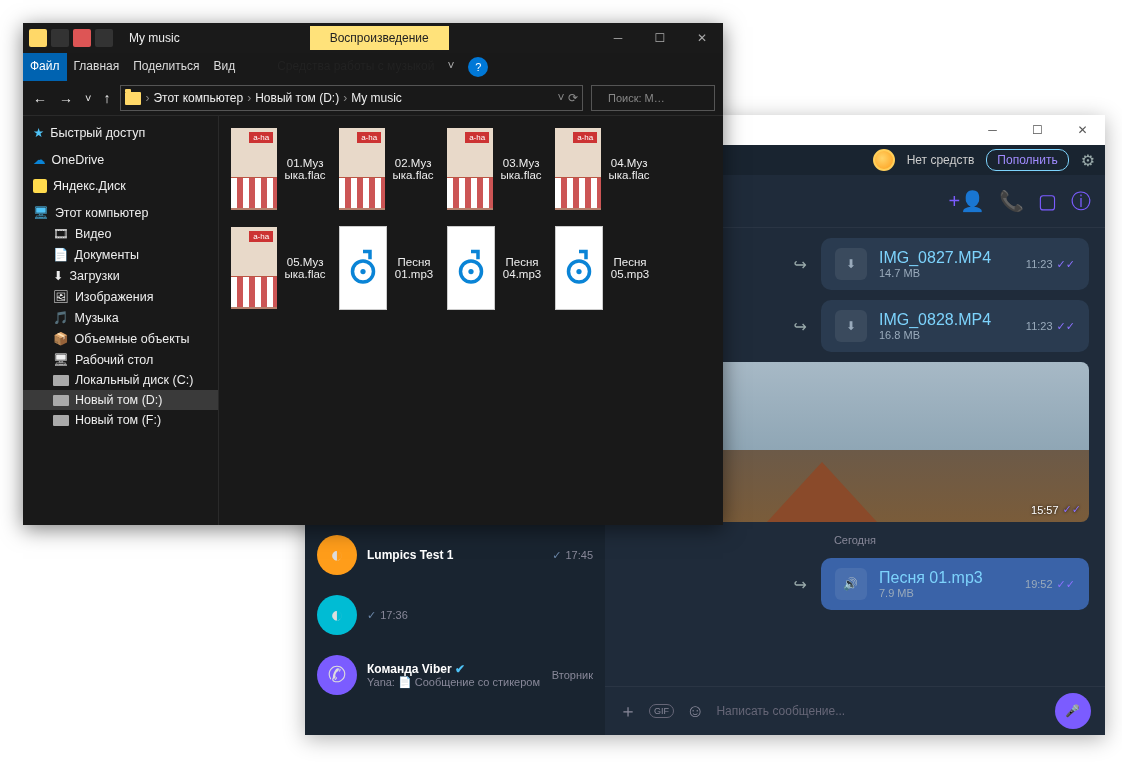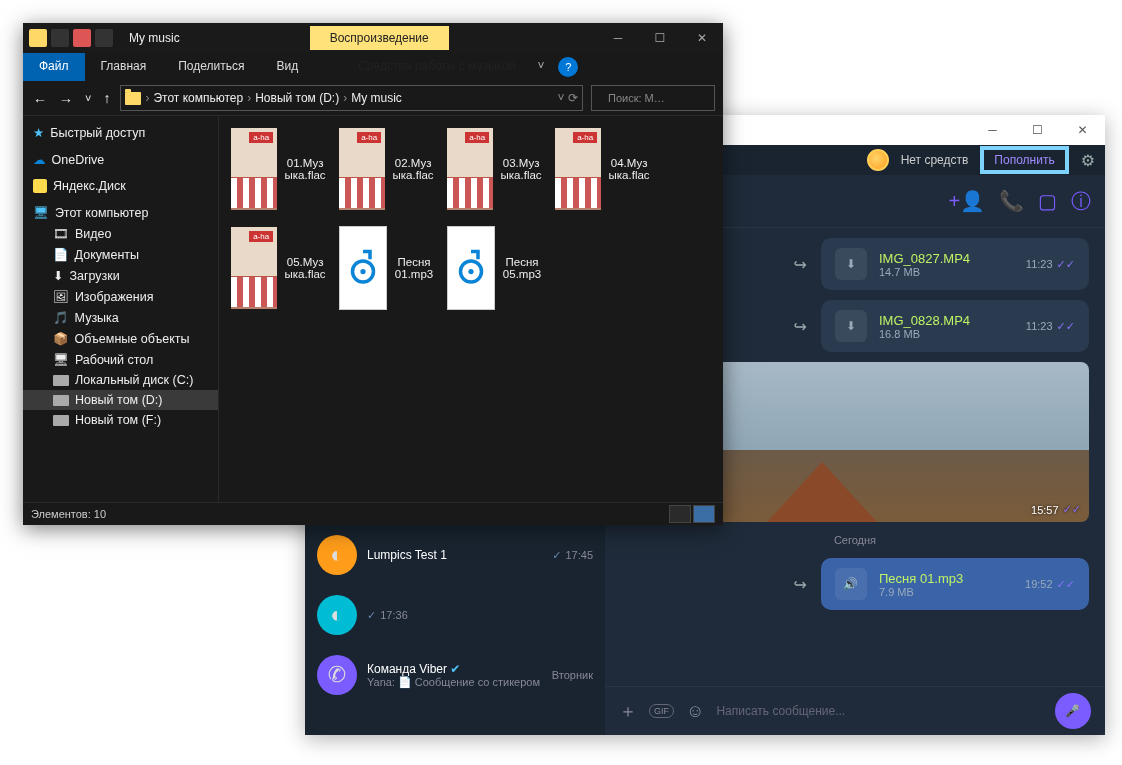--- a/index.html
+++ b/index.html
@@ -3,42 +3,42 @@
 <meta charset="utf-8">
 <style>
 body{margin:0;background:#fff;width:1122px;height:765px;font-family:"Segoe UI",Arial,sans-serif;font-size:12px;color:#fff;overflow:hidden;position:relative}
 .viber{position:absolute;left:305px;top:115px;width:800px;height:620px;background:#1f2b3a;box-shadow:0 4px 20px rgba(0,0,0,.3);display:flex;flex-direction:column}
 .viber-titlebar{height:30px;background:#fff;display:flex;justify-content:flex-end;align-items:center}
 .viber-titlebar .btn{width:45px;height:30px;display:flex;align-items:center;justify-content:center;color:#555}
 .viber-menubar{height:30px;background:#192430;display:flex;align-items:center;justify-content:flex-end;gap:12px;padding:0 10px}
 .viber-menubar .menu-l{flex:1;display:flex;gap:18px;padding-left:10px;color:#9aa}
 .coin{width:18px;height:18px;border-radius:50%;background:radial-gradient(circle at 40% 40%,#ffd56a,#ff9d1a);border:2px solid #ffcf5a}
 .balance{color:#ccc}
-.topup{border:4px solid #7dd3fc;color:#a18bff;border-radius:0;padding:3px 10px}
+.topup{border:1px solid #7dd3fc;color:#a18bff;border-radius:10px;padding:3px 10px}
 .gear{color:#9aa;font-size:16px}
 .viber-body{flex:1;display:flex;min-height:0}
 .chat-list{width:300px;background:#192430;display:flex;flex-direction:column;overflow:hidden}
 .chat-item{display:flex;gap:10px;padding:10px 12px;align-items:center;color:#ddd}
 .avatar{width:40px;height:40px;border-radius:50%;display:flex;align-items:center;justify-content:center;font-size:22px;flex-shrink:0}
 .chat-main{flex:1;min-width:0}
-.chat-name{font-weight:400;color:#fff}
+.chat-name{font-weight:700;color:#fff}
 .chat-sub{font-size:11px;color:#889}
 .chat-right{font-size:11px;color:#889;display:flex;align-items:center;gap:4px}
 .check{color:#6c88aa}
 .conv{flex:1;display:flex;flex-direction:column;background:#1f2b3a;min-width:0}
 .conv-head{height:52px;display:flex;align-items:center;padding:0 14px;gap:14px;border-bottom:1px solid rgba(255,255,255,.05)}
 .conv-title{font-size:17px;color:#eee;flex:1}
 .conv-head .ico{color:#7b5cff;font-size:20px}
 .messages{flex:1;overflow:hidden;padding:10px 16px;display:flex;flex-direction:column;gap:10px}
 .msg-row{display:flex;justify-content:flex-end;align-items:center;gap:14px}
 .share-ic{color:#9aa;font-size:16px}
 .file-bubble{background:#2a3b50;border-radius:10px;padding:10px 14px;display:flex;align-items:center;gap:12px;min-width:240px}
 .file-bubble.audio{background:#3a63a8}
 .file-ic{width:32px;height:32px;border-radius:6px;background:rgba(255,255,255,.08);display:flex;align-items:center;justify-content:center;color:#9ab}
-.file-name{color:#bef264;font-size:13px}
+.file-name{color:#7dd3fc;font-size:16px}
 .file-meta{color:#9ab;font-size:11px}
 .file-time{margin-left:auto;color:#9ab;font-size:11px;display:flex;align-items:center;gap:4px}
 .dblcheck{color:#8c71ff}
 .img-bubble{border-radius:8px;overflow:hidden;width:382px;height:160px;position:relative;background:linear-gradient(#a7b9c6 0%,#8fa6b5 55%,#6c5a48 55%,#7a5c3a 100%)}
 .img-bubble .roof{position:absolute;bottom:0;left:60px;width:0;height:0;border-left:55px solid transparent;border-right:55px solid transparent;border-bottom:60px solid #8a4a2a}
 .img-bubble .stamp{position:absolute;right:8px;bottom:6px;font-size:11px;color:#fff;display:flex;gap:4px;align-items:center;text-shadow:0 0 3px #000}
 .date-sep{text-align:center;color:#889;font-size:11px;margin:2px 0}
 .input-bar{height:48px;display:flex;align-items:center;gap:12px;padding:0 14px;border-top:1px solid rgba(255,255,255,.05)}
 .input-bar .ic{color:#889;font-size:18px}
 .msg-input{flex:1;color:#667}
@@ -46,21 +46,21 @@
 
 .explorer{position:absolute;left:23px;top:23px;width:700px;height:502px;background:#191919;box-shadow:0 4px 20px rgba(0,0,0,.5);display:flex;flex-direction:column}
 .ex-title{height:30px;background:#1a1a1a;display:flex;align-items:center}
 .ex-title .qat{display:flex;gap:4px;padding:0 6px}
 .ex-title .qat span{width:18px;height:18px;background:#333;border-radius:2px}
 .ex-title .tname{padding:0 10px;color:#eee}
 .ex-title .context{background:#ffe27a;color:#222;padding:5px 20px;margin-left:120px;font-size:12px}
 .ex-title .wbtns{margin-left:auto;display:flex}
 .ex-title .wbtns span{width:42px;height:30px;display:flex;align-items:center;justify-content:center;color:#aaa}
 .ex-ribbon{height:28px;background:#191919;display:flex;align-items:stretch;font-size:12px}
-.ex-ribbon .tab{padding:6px 16px;color:#ddd}
+.ex-ribbon .tab{padding:6px 7px;color:#ddd}
 .ex-ribbon .tab.active{background:#0063b1;color:#fff}
 .ex-ribbon .tab.ctx{color:#222}
 .ex-ribbon .help{margin-left:auto;width:20px;height:20px;border-radius:50%;background:#0078d7;color:#fff;display:flex;align-items:center;justify-content:center;margin:4px 8px;font-size:11px}
 .ex-ribbon .caret{color:#aaa;padding:6px}
 .ex-addr{height:34px;background:#191919;display:flex;align-items:center;gap:8px;padding:0 8px;border-bottom:1px solid #2a2a2a}
 .nav-a{color:#eee;font-size:14px;padding:2px}
 .crumb-box{flex:1;height:24px;background:#191919;border:1px solid #555;display:flex;align-items:center;gap:4px;padding:0 4px;color:#eee;font-size:12px}
 .crumb-box .sep{color:#888}
 .search-box{width:90px;height:24px;border:1px solid #555;color:#888;padding:0 16px;font-size:11px;display:flex;align-items:center}
 .fld-ic{width:16px;height:13px;background:#ffd868;border-radius:1px;display:inline-block;position:relative}
@@ -342,25 +342,28 @@
             <div class="lbl">Песня 01.mp3</div>
           </div>
           <div class="file">
             <div class="thumb mp3">
               <svg viewBox="0 0 48 48">
                 <circle cx="24" cy="28" r="12" fill="none" stroke="#0a84d6" stroke-width="4"></circle>
                 <circle cx="24" cy="28" r="3" fill="#0a84d6"></circle>
                 <path d="M24 5 L32 5 L32 14" fill="none" stroke="#0a84d6" stroke-width="4"></path>
               </svg>
             </div>
+            <div class="lbl">Песня 04.mp3</div>
+          </div>
+          <div class="file">
+            <div class="thumb mp3">
+              <svg viewBox="0 0 48 48">
+                <circle cx="24" cy="28" r="12" fill="none" stroke="#0a84d6" stroke-width="4"></circle>
+                <circle cx="24" cy="28" r="3" fill="#0a84d6"></circle>
+                <path d="M24 5 L32 5 L32 14" fill="none" stroke="#0a84d6" stroke-width="4"></path>
+              </svg>
+            </div>
             <div class="lbl">Песня 05.mp3</div>
           </div>
         </div>
     </div>
-  </div>
-  <div class="statusbar">
-    <span>Элементов: 10</span>
-    <div class="views">
-        <span></span>
-        <span style="background:#3a6ea5"></span>
-      </div>
   </div>
 </div>
 
 </body></html>

